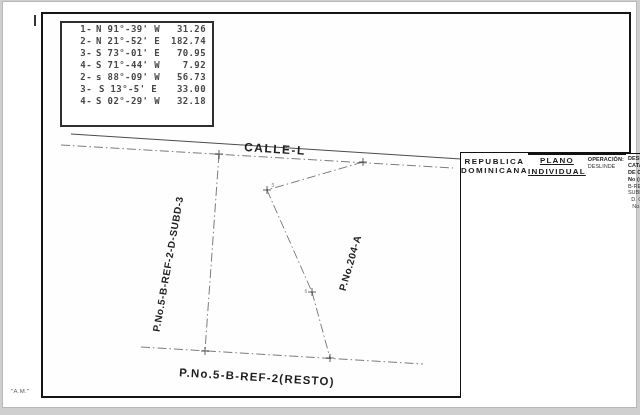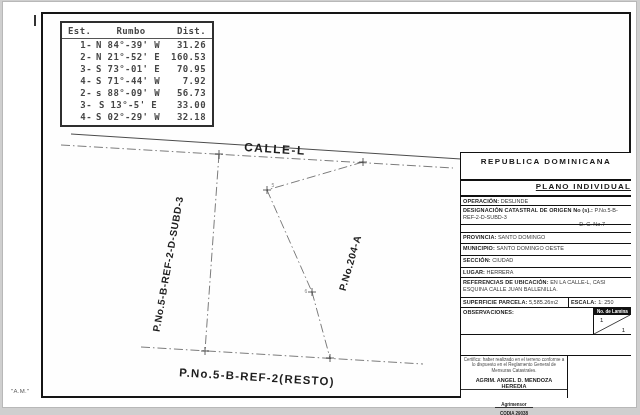--- a/index.html
+++ b/index.html
@@ -47,27 +47,27 @@
   .lbl-street{font-size:12px;letter-spacing:1.5px;transform:translate(-50%,-50%) rotate(3.5deg);}
   .lbl-left{font-size:10px;letter-spacing:.6px;transform:translate(-50%,-50%) rotate(-80deg);}
   .lbl-right{font-size:10px;letter-spacing:.6px;transform:translate(-50%,-50%) rotate(-74deg);}
   .lbl-bottom{font-size:11.5px;letter-spacing:1.2px;transform:translate(-50%,-50%) rotate(3.5deg);}
   .vertex-tag{position:absolute;font-size:5px;color:#8a8a8a;transform:translate(-50%,-50%);}
 
   
   .tblock{
     position:absolute;left:457px;top:150px;width:171px;height:246px;
     border-left:1.5px solid #111;border-top:1.5px solid #111;
-    box-sizing:border-box;display:flex;flex-direction:column;background:#fff;
+    box-sizing:border-box;display:flex;flex-direction:row;background:#fff;
     color:#1a1a1a;
   }
   .tb-row{box-sizing:border-box;border-top:1px solid #111;position:relative;}
   .tb-row:first-child{border-top:none;}
   .tb-country{height:27px;text-align:center;font-size:8px;font-weight:bold;letter-spacing:1.5px;padding-top:4px;}
-  .tb-plantype{height:16px;text-align:right;font-size:8px;font-weight:bold;letter-spacing:1.2px;
+  .tb-plantype{height:16px;text-align:center;font-size:8px;font-weight:bold;letter-spacing:1.2px;
     border-top:2px solid #111;line-height:11px;text-decoration:underline;}
   .tb-field{padding:1px 2px;font-size:5.5px;line-height:1.25;}
   .tb-lbl{font-weight:bold;letter-spacing:.1px;}
   .tb-val{color:#3d3d3d;font-size:5.5px;}
   .h-oper{height:10px;border-top:2px solid #111;}
   .h-desig{height:19px;}
   .h-empty1{height:9px;}
   .h-prov{height:11px;}
   .h-muni{height:12px;}
   .h-secc{height:12px;}
@@ -99,34 +99,29 @@
 </head>
 <body>
 
 <div class="sheet">
   <div class="margin-tick"></div>
   <div class="corner-note">"A.M."</div>
 
   <div class="frame"></div>
 
   <div class="btable">
-    <div class="hdr">
-      <span class="h-est">Est.</span>
-      <span class="h-rumbo">Rumbo</span>
-      <span class="h-dist">Dist.</span>
-    </div>
     <div class="trow">
       <span class="c-est">1-</span>
-      <span class="c-rumbo">N 84°-39' W</span>
+      <span class="c-rumbo">N 91°-39' W</span>
       <span class="c-dist">31.26</span>
     </div>
     <div class="trow">
       <span class="c-est">2-</span>
       <span class="c-rumbo">N 21°-52' E</span>
-      <span class="c-dist">160.53</span>
+      <span class="c-dist">182.74</span>
     </div>
     <div class="trow">
       <span class="c-est">3-</span>
       <span class="c-rumbo">S 73°-01' E</span>
       <span class="c-dist">70.95</span>
     </div>
     <div class="trow">
       <span class="c-est">4-</span>
       <span class="c-rumbo">S 71°-44' W</span>
       <span class="c-dist">7.92</span>

